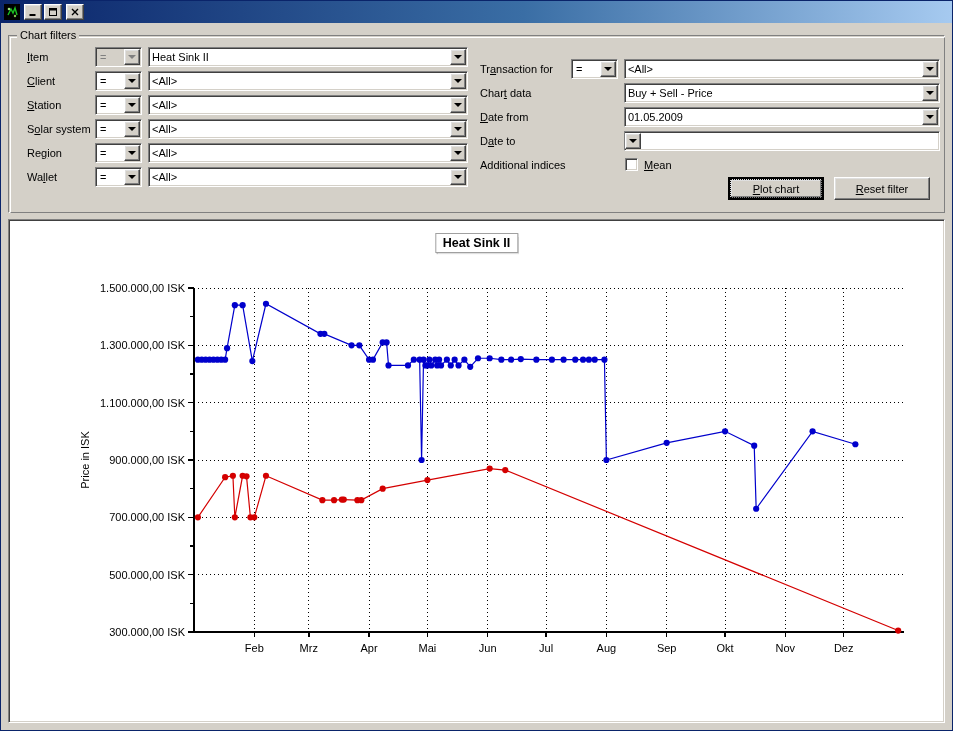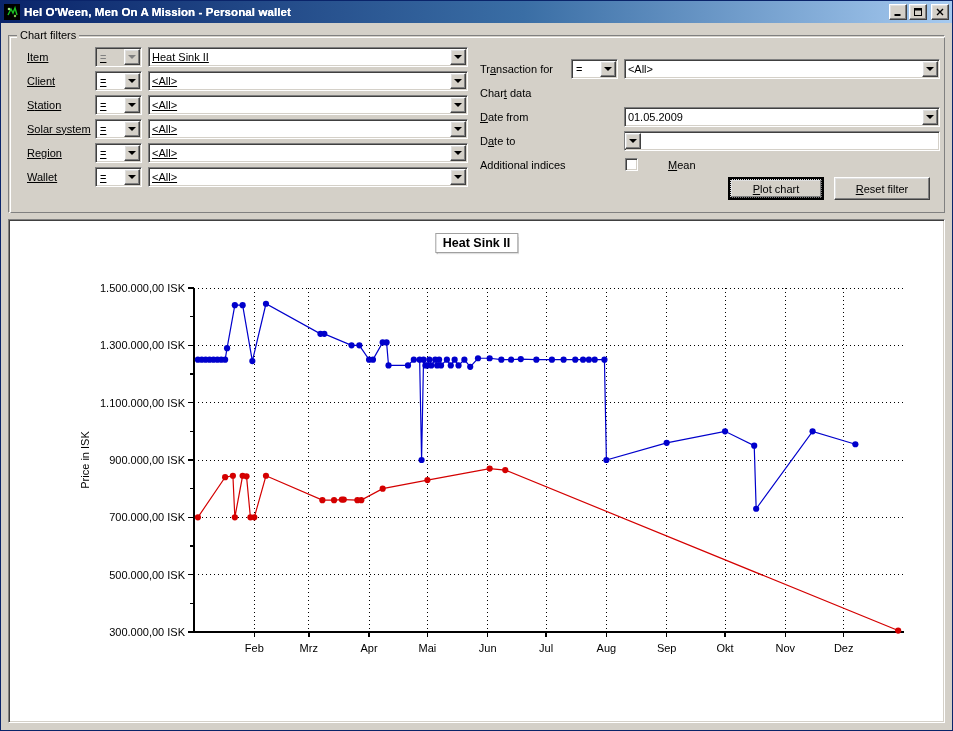--- a/index.html
+++ b/index.html
@@ -99,21 +99,21 @@
     font-size: 11px;
     z-index: 2;
   }
   .filters-grid {
     display: flex;
     position: relative;
     z-index: 1;
     height: 100%;
   }
   .filter-col { display: flex; flex-direction: column; gap: 3px; }
-  .filter-col.left { width: 448px; padding-left: 10px; text-decoration: underline; }
+  .filter-col.left { width: 448px; padding-left: 10px; }
   .filter-col.right { width: 460px; padding-left: 12px; margin-top: 12px; }
   .filter-row {
     display: flex; align-items: center;
     height: 21px;
   }
   .filter-label {
     width: 68px;
     font-size: 11px;
     white-space: nowrap;
   }
@@ -153,21 +153,21 @@
   .combo.op .combo-text { padding-left: 4px; }
   .combo.value { flex: 1 1 auto; }
   .combo.disabled { background: #d4d0c8; }
   .combo.disabled .combo-text { color: #808080; }
   .arrow-glyph { width: 0; height: 0; border-left: 4px solid transparent; border-right: 4px solid transparent; border-top: 4px solid #000; }
   .arrow-glyph.dis { border-top-color: #808080; }
 
   .value-wide { width: 320px; }
   .right-value { width: 320px; }
 
-  .checkrow { display: flex; align-items: center; height: 21px; gap: 24px; }
+  .checkrow { display: flex; align-items: center; height: 21px; }
   .checkbox {
     width: 13px; height: 13px;
     background: #ffffff;
     border: 1px solid;
     border-color: #808080 #ffffff #ffffff #808080;
     box-shadow: inset 1px 1px 0 #404040, inset -1px -1px 0 #d4d0c8;
     box-sizing: border-box;
     margin-right: 6px;
   }
   .check-label { font-size: 11px; }
@@ -251,21 +251,20 @@
 
   <div class="titlebar">
     <div class="title-icon">
       <svg width="16" height="16" viewBox="0 0 16 16">
         <rect width="16" height="16" fill="#000"></rect>
         <path d="M4 11 L7 5 L9 9 L11 4 L13 11" stroke="#19c020" stroke-width="1.4" fill="none"></path>
         <circle cx="5" cy="5" r="1.3" fill="#9fe07f"></circle>
         <circle cx="11" cy="12" r="1.2" fill="#7fc94f"></circle>
       </svg>
     </div>
-    <div class="title-text">Hel O'Ween, Men On A Mission - Personal wallet</div>
     <div class="win-btns">
       <div class="win-btn">
         <svg width="10" height="10" viewBox="0 0 10 10">
             <rect x="1.5" y="7" width="6" height="2" fill="#000"></rect>
           </svg>
       </div>
       <div class="win-btn">
         <svg width="10" height="10" viewBox="0 0 10 10">
             <rect x="1.5" y="1.5" width="7" height="7" fill="none" stroke="#000" stroke-width="1"></rect>
             <rect x="1.5" y="1.5" width="7" height="2" fill="#000"></rect>
@@ -400,20 +399,26 @@
               <span class="combo-text">&lt;All&gt;</span>
               <span class="combo-arrow">
                   <i class="arrow-glyph"></i>
                 </span>
             </div>
           </div>
 
           <div class="filter-row">
             <div class="filter-label" style="width:92px">Char<u>t</u> data</div>
             <div style="width:53px;flex:0 0 auto"></div>
+            <div class="combo value right-value">
+              <span class="combo-text">Buy + Sell - Price</span>
+              <span class="combo-arrow">
+                  <i class="arrow-glyph"></i>
+                </span>
+            </div>
           </div>
 
           <div class="filter-row">
             <div class="filter-label" style="width:92px"><u>D</u>ate from</div>
             <div style="width:53px;flex:0 0 auto"></div>
             <div class="combo value right-value">
               <span class="combo-text">01.05.2009</span>
               <span class="combo-arrow">
                   <i class="arrow-glyph"></i>
                 </span>

